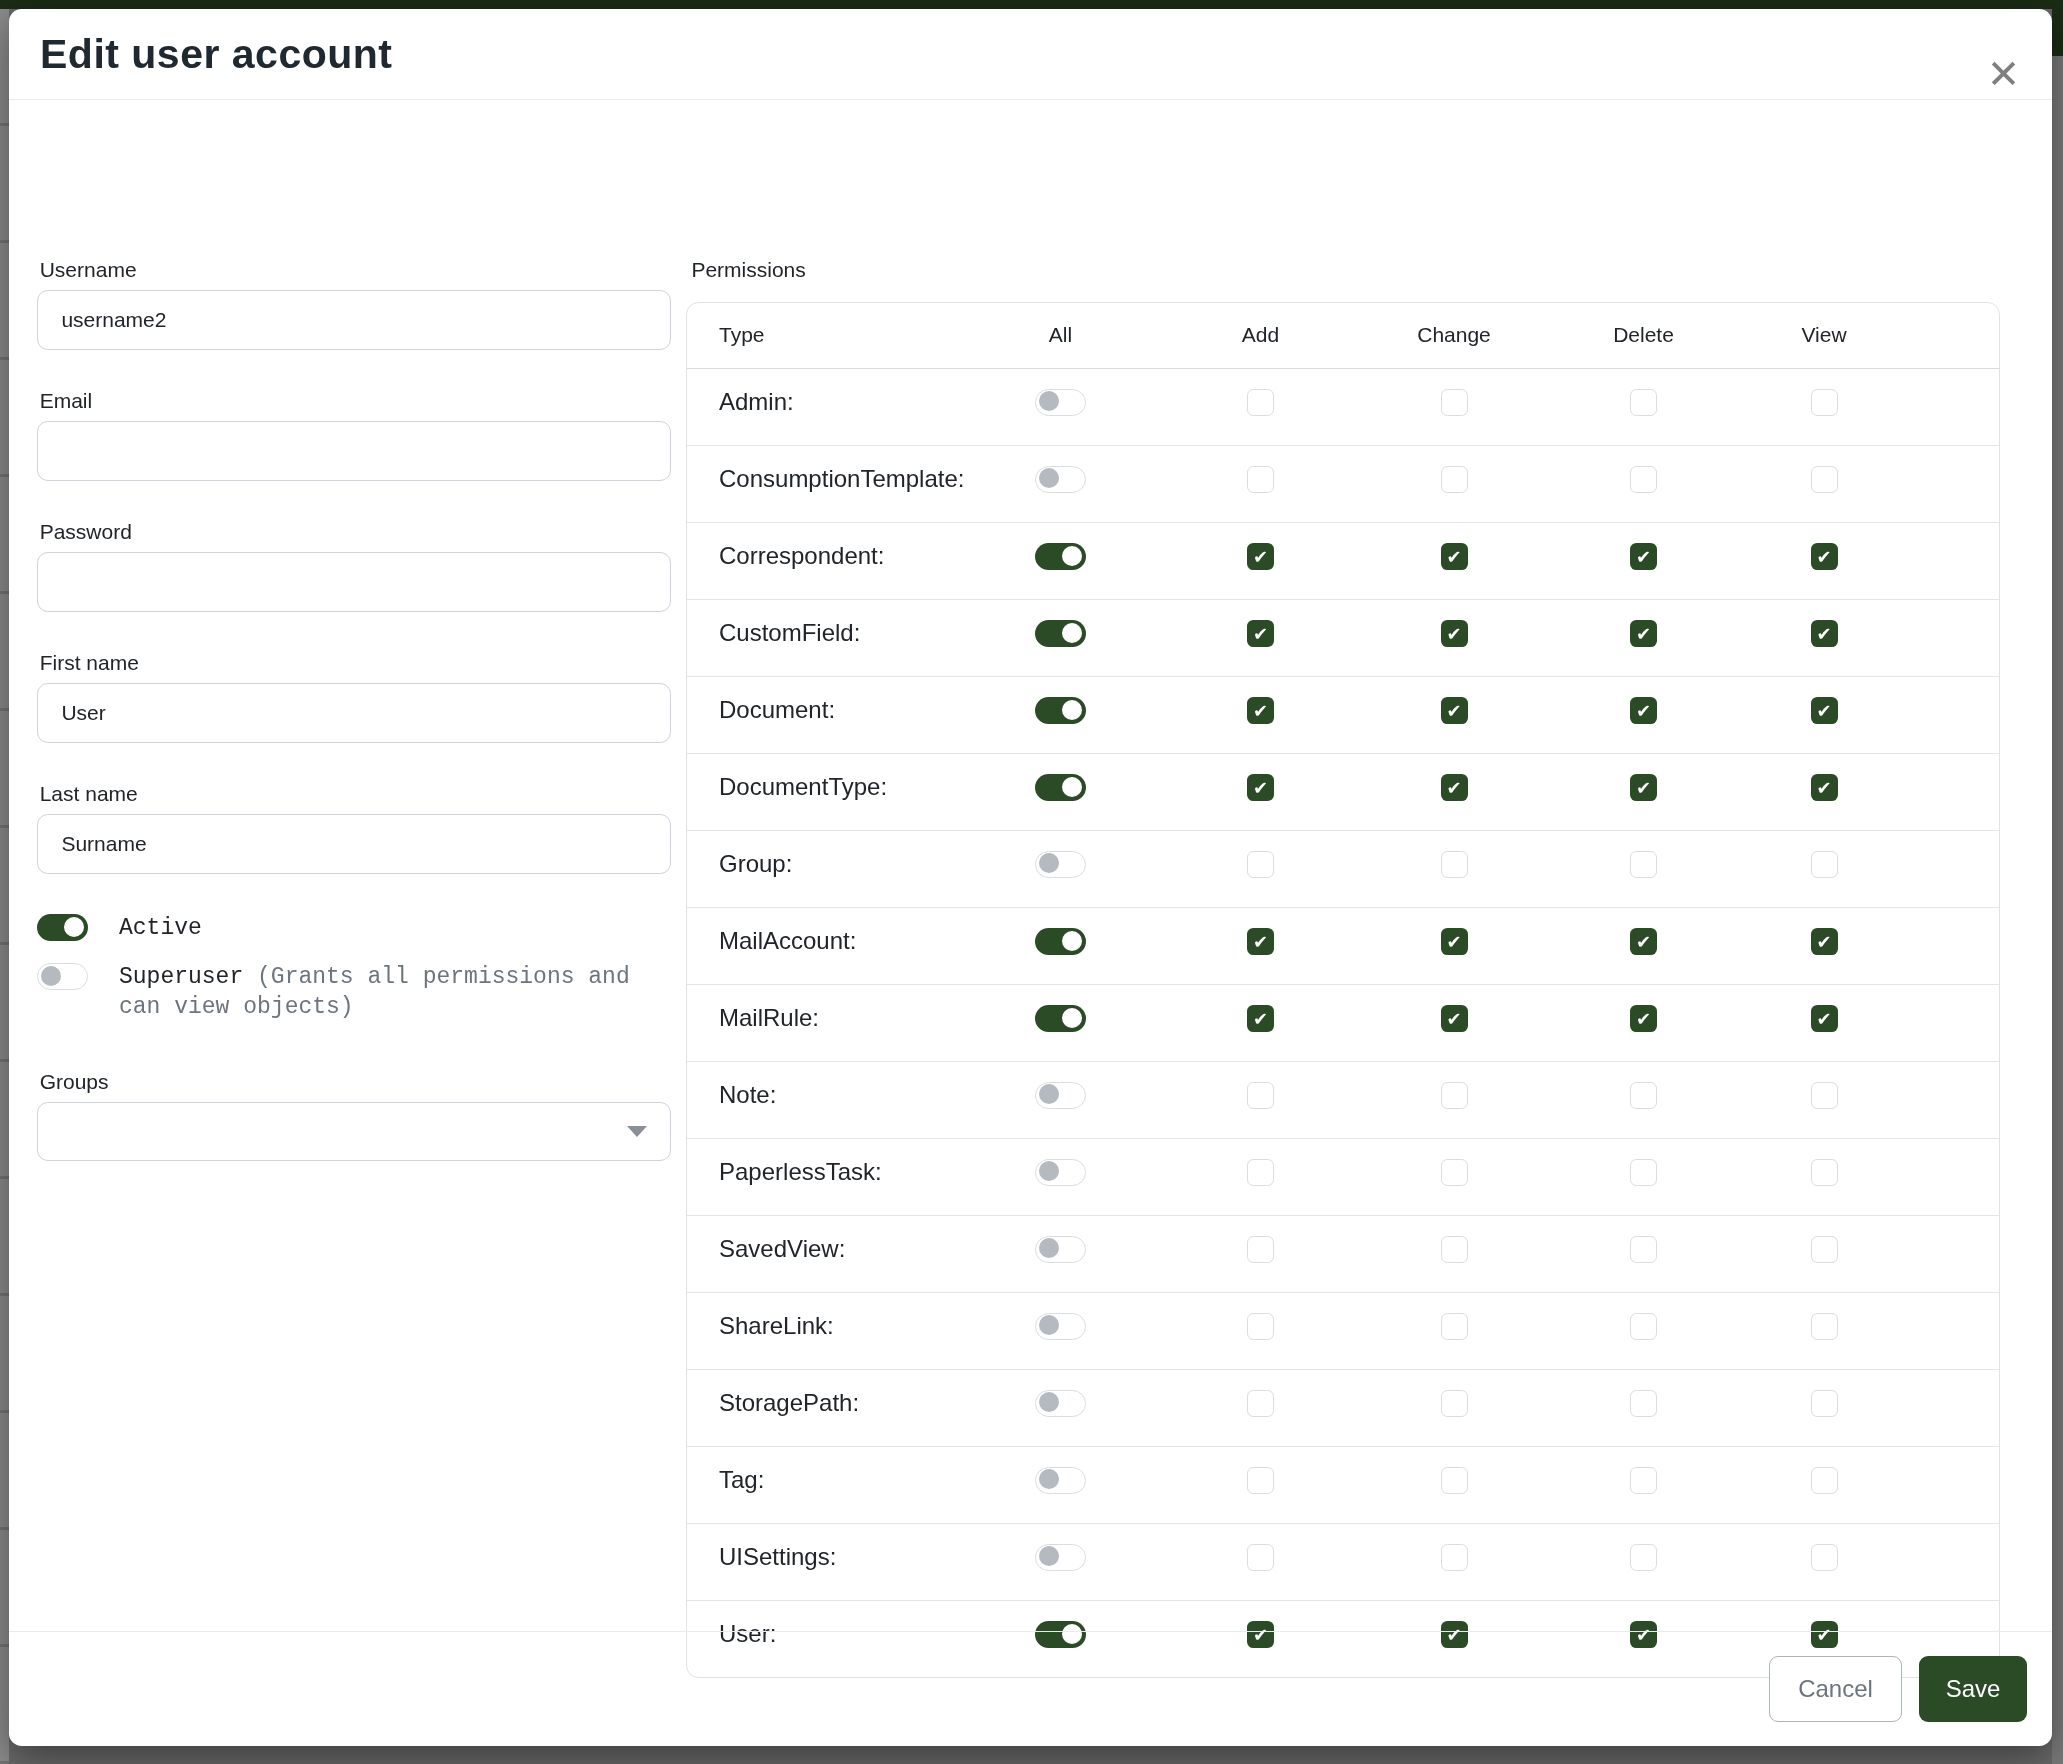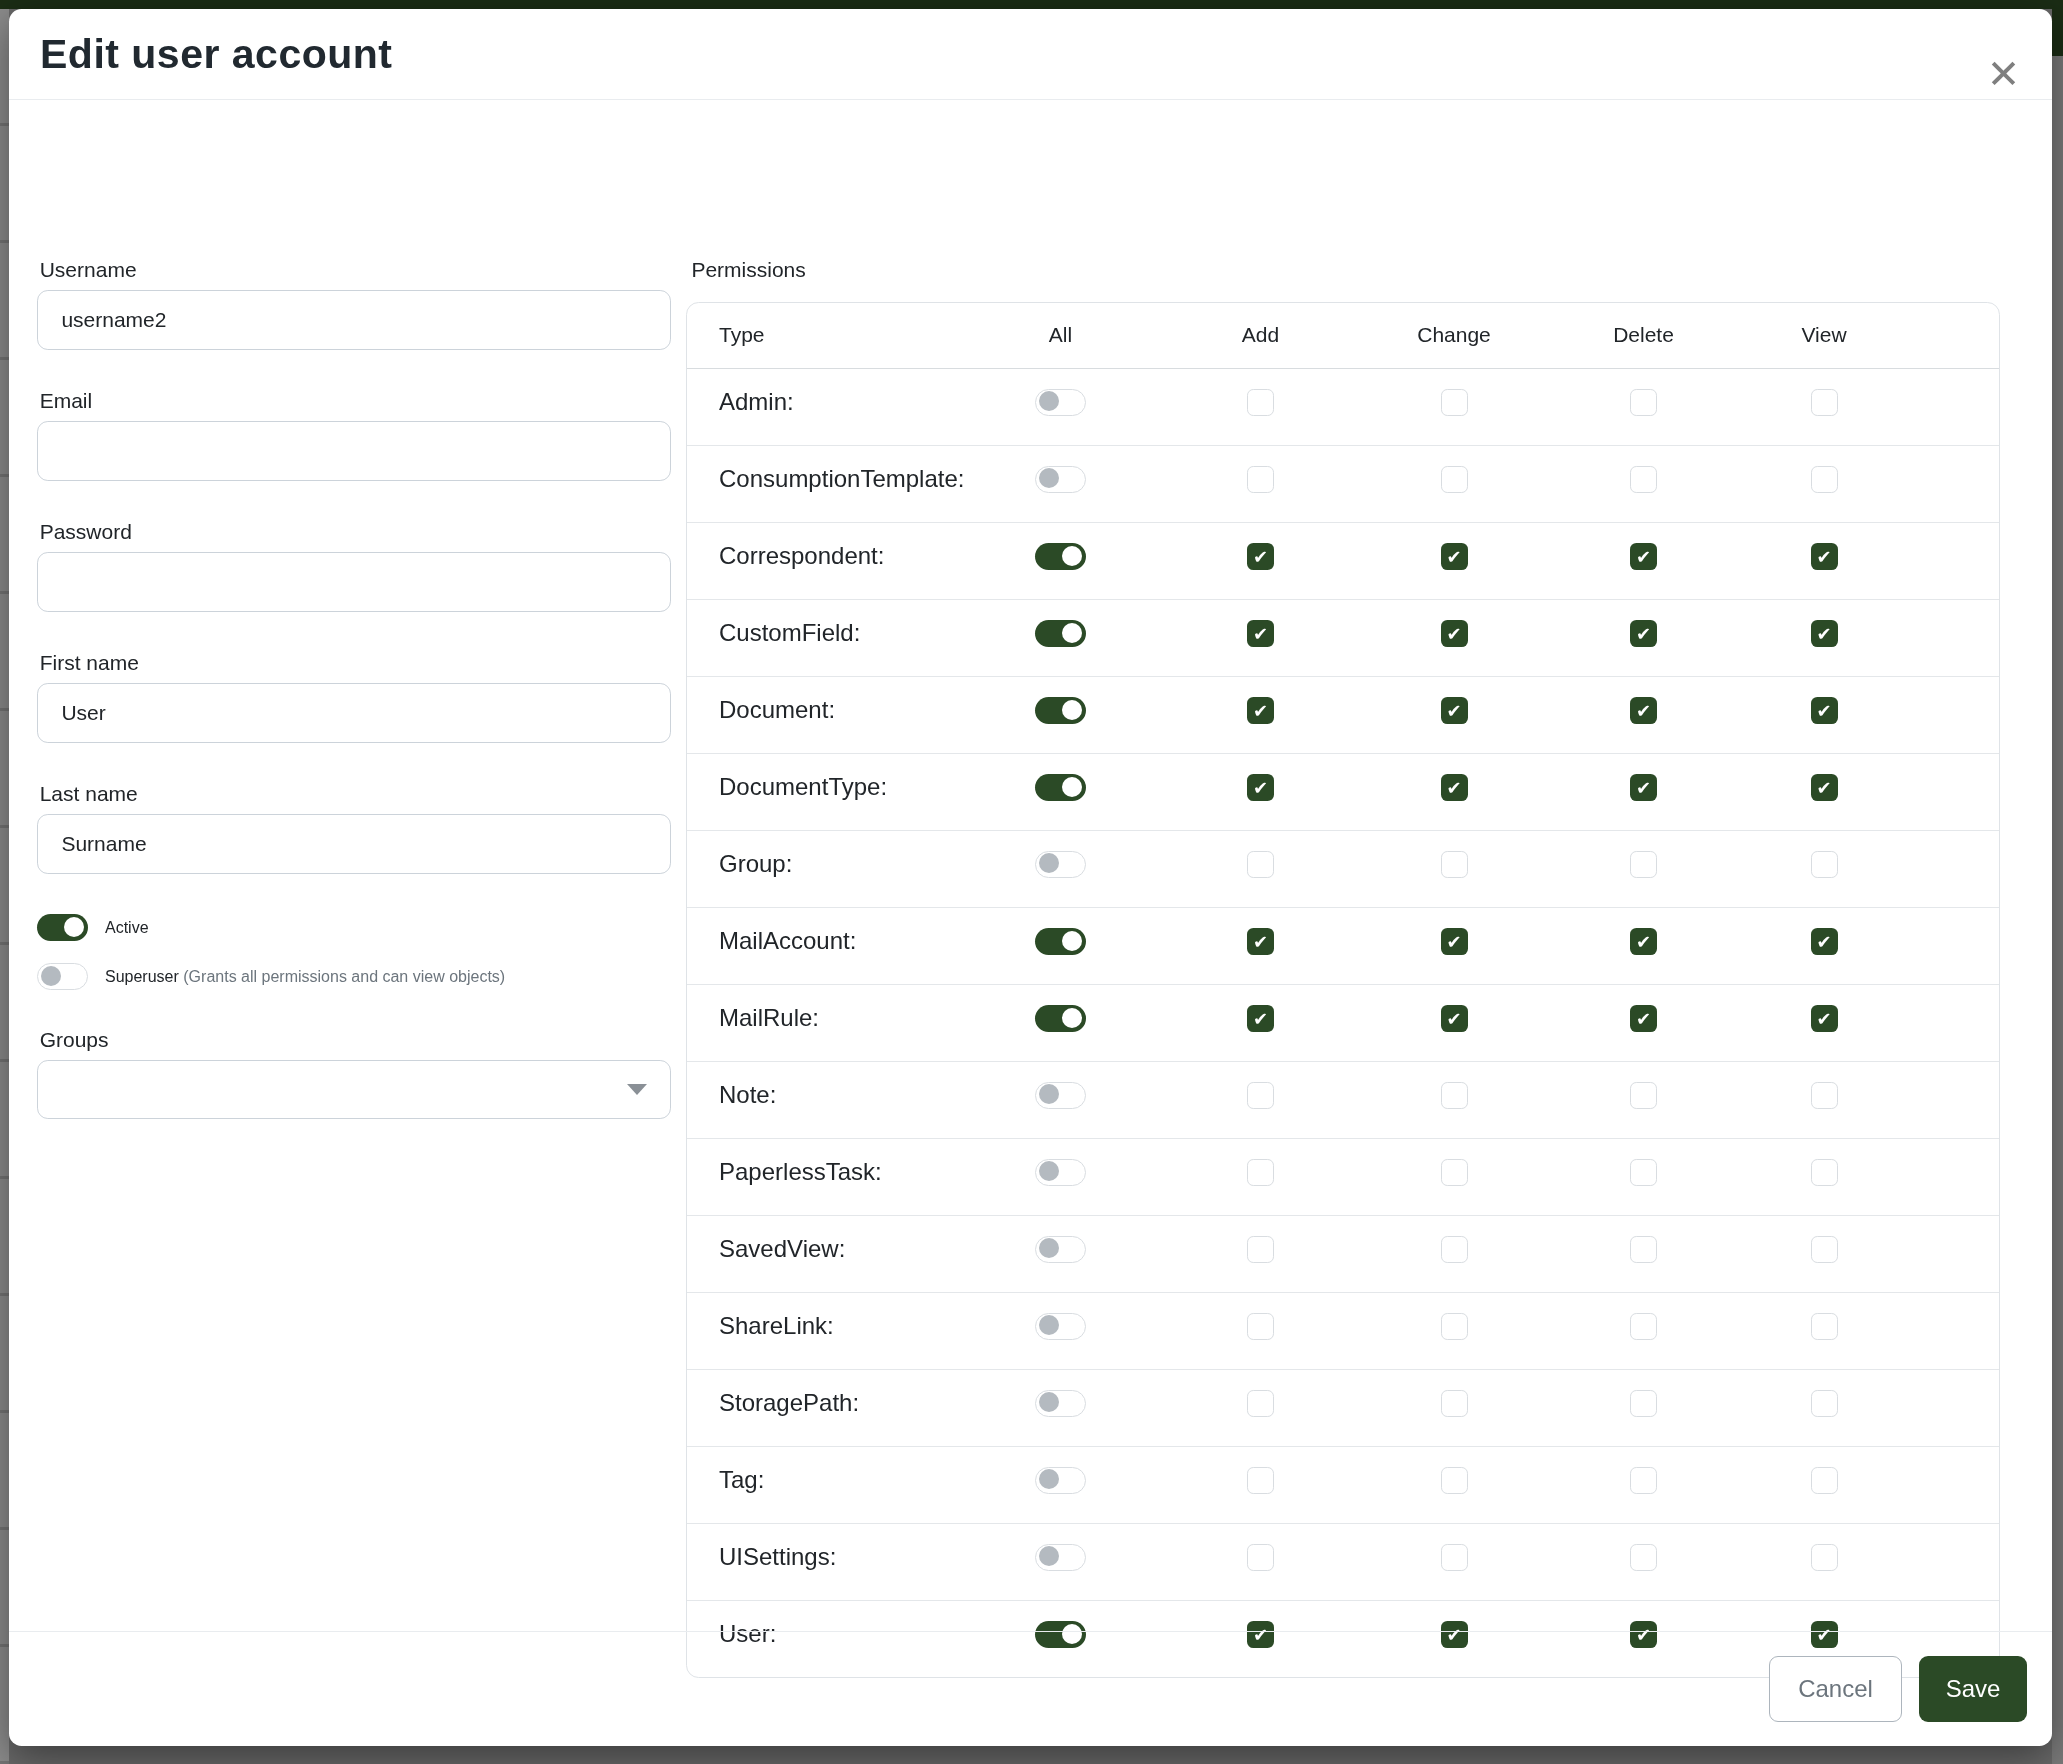--- a/index.html
+++ b/index.html
@@ -59,26 +59,26 @@
     border: 1.8px solid #ccd3da; border-radius: 10.8px;
     font-size: 21px; color: #212529;
     padding: 0 23.4px;
     font-family: "Liberation Sans", sans-serif;
     background: #fff;
     outline: none;
   }
 
   .toggle-row { display: flex; align-items: flex-start; margin-bottom: 19px; }
   .toggle-row .switch { flex: 0 0 auto; margin-top: 0.9px; }
-  .toggle-text { margin-left: 17px; font-size: 16px; line-height: 30px; color: #212529; }
+  .toggle-text { margin-left: 31px; font-size: 23px; line-height: 30px; color: #212529; font-family: Liberation Mono, monospace; }
   .toggle-text .strong { font-weight: 500; }
   .muted { color: #6c757d; }
   .superuser-text { width: 558px; }
 
-  .groups-group { margin-top: 36px; }
+  .groups-group { margin-top: 48px; }
   .select-box {
     position: relative;
     width: 100%; height: 59px;
     border: 1.8px solid #ccd3da; border-radius: 10.8px;
     background: #fff; cursor: pointer;
   }
   .select-caret {
     position: absolute; right: 23.4px; top: 23.4px;
     width: 0; height: 0;
     border-left: 10px solid transparent;

